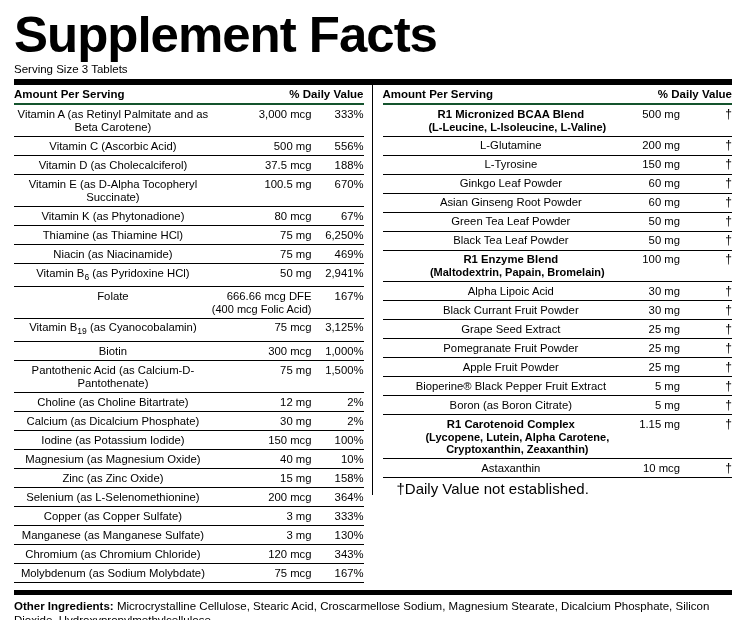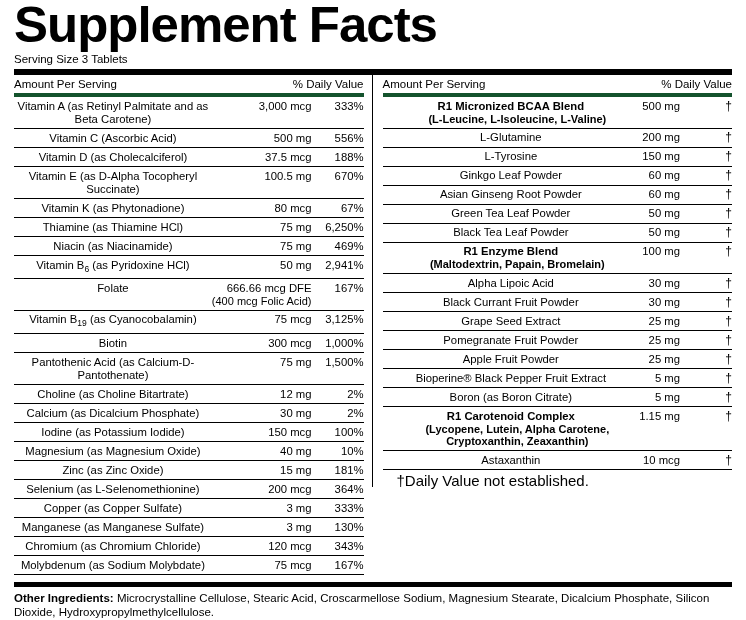--- a/index.html
+++ b/index.html
@@ -12,21 +12,21 @@
     height: 620px;
     font-family: "Liberation Sans", sans-serif;
     color: #000000;
     overflow: hidden;
   }
   #panel {
     position: relative;
     width: 746px;
     height: 620px;
     box-sizing: border-box;
-    padding: 0 14px 6px 14px;
+    padding: 10px 14px 6px 14px;
   }
   
   .title {
     font-family: "Liberation Sans", sans-serif;
     font-weight: bold;
     font-size: 50px;
     line-height: 50px;
     letter-spacing: -1px;
     white-space: nowrap;
     transform: scaleX(1.02);
@@ -58,23 +58,23 @@
   .col.left {
     padding-right: 8px;
   }
   .col.right {
     padding-left: 10px;
     border-left: 1px solid #000;
   }
   .colhead {
     display: flex;
     font-size: 11.5px;
-    font-weight: normal;
+    font-weight: bold;
     padding: 3px 0 3px 0;
-    border-bottom: 4px solid #14532d;
+    border-bottom: 2px solid #14532d;
     align-items: center;
   }
   .colhead .h-name { flex: 1 1 auto; }
   .colhead .h-dv { flex: 0 0 auto; text-align: right; }
 
   table.facts {
     width: 100%;
     border-collapse: collapse;
     font-size: 11.3px;
   }
@@ -221,21 +221,21 @@
               <td class="dv">100%</td>
             </tr>
             <tr>
               <td class="nm">Magnesium (as Magnesium Oxide)</td>
               <td class="amt">40 mg</td>
               <td class="dv">10%</td>
             </tr>
             <tr>
               <td class="nm">Zinc (as Zinc Oxide)</td>
               <td class="amt">15 mg</td>
-              <td class="dv">181%</td>
+              <td class="dv">158%</td>
             </tr>
             <tr>
               <td class="nm">Selenium (as L-Selenomethionine)</td>
               <td class="amt">200 mcg</td>
               <td class="dv">364%</td>
             </tr>
             <tr>
               <td class="nm">Copper (as Copper Sulfate)</td>
               <td class="amt">3 mg</td>
               <td class="dv">333%</td>

